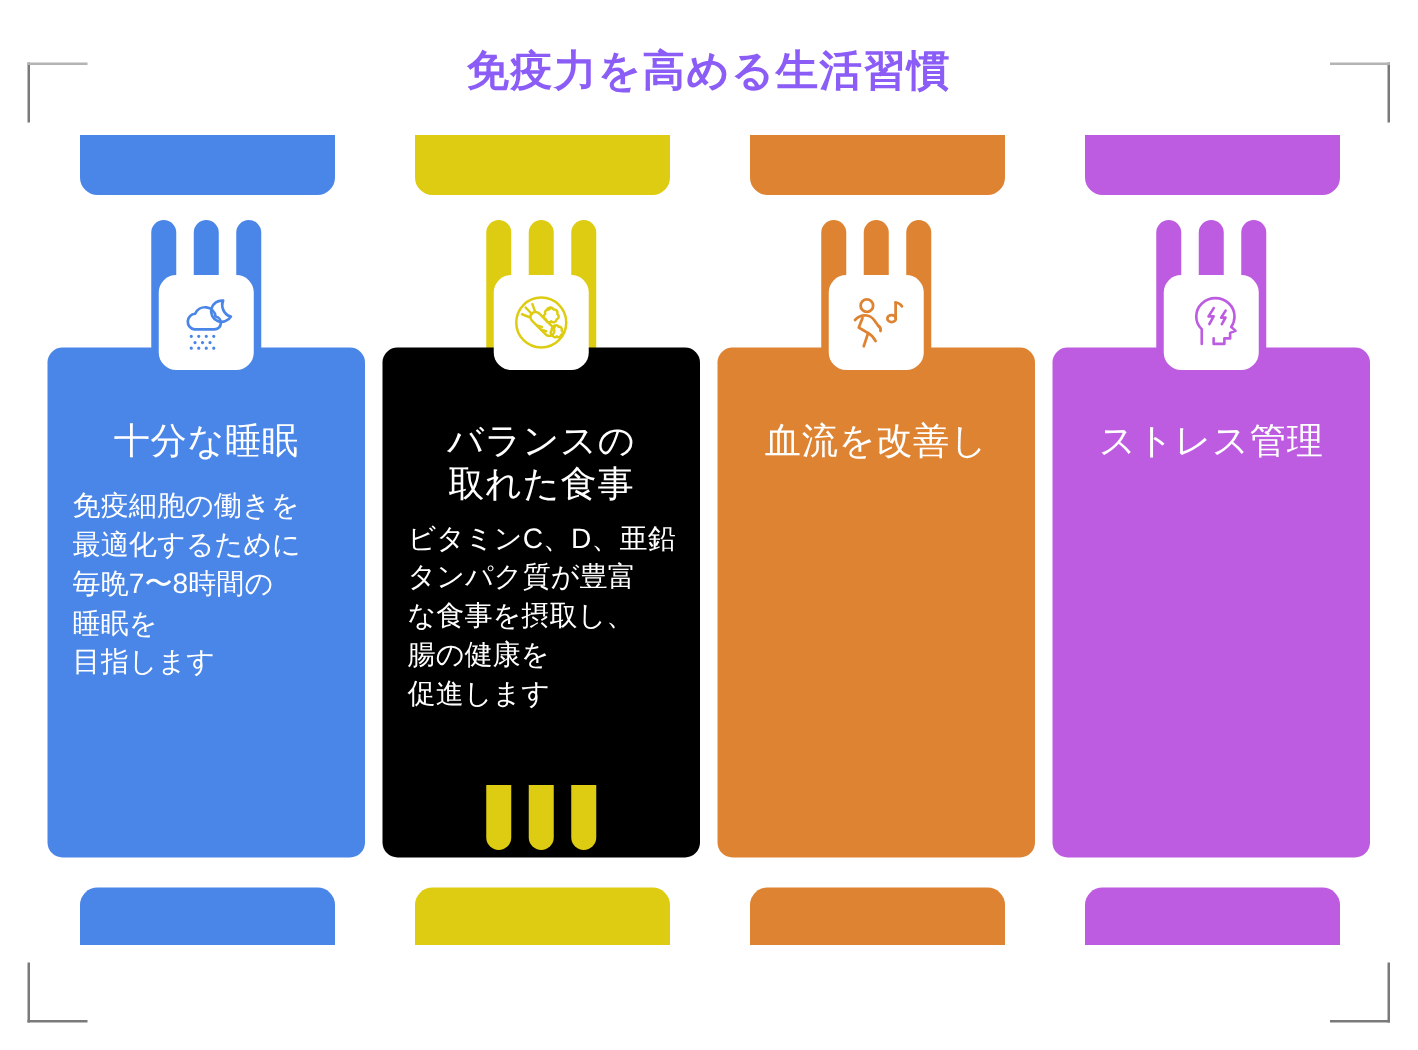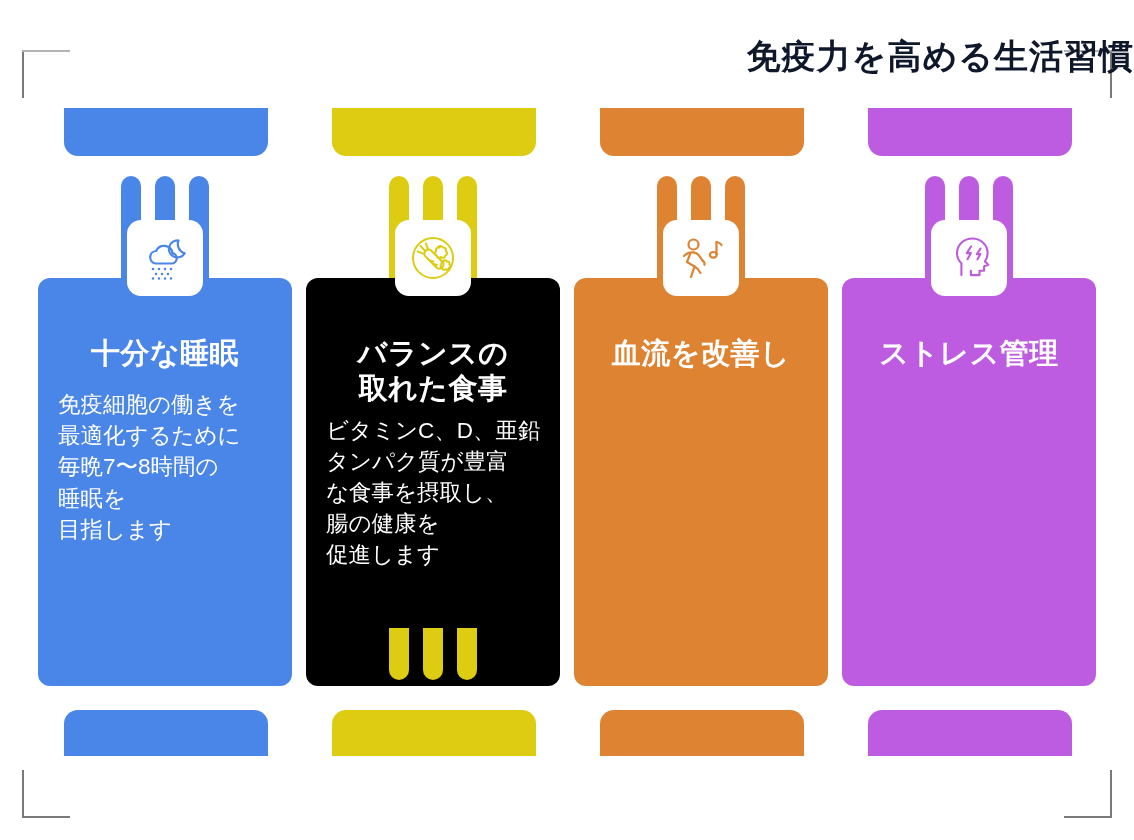--- a/index.html
+++ b/index.html
@@ -34,24 +34,24 @@
   .corner.bl i.h { left: 0; bottom: 0; background: #7a7a7a; }
   .corner.br { right: 22px; bottom: 22px; }
   .corner.br i.v { right: 0; bottom: 0; }
   .corner.br i.h { right: 0; bottom: 0; background: #7a7a7a; }
 
   
   .title {
     position: absolute;
     top: 34px;
     left: 0; right: 0;
-    text-align: right;
+    text-align: center;
     font-size: 34px;
     font-weight: bold;
-    color: #0f172a;
+    color: #8b5cf6;
     letter-spacing: 1px;
     white-space: nowrap;
   }
 
   
   .cards {
     position: absolute;
     top: 108px;
     left: 38px;
     width: 1058px;
@@ -121,21 +121,21 @@
     left: 0;
     width: 254px;
     height: 408px;
     border-radius: 12px;
     color: #ffffff;
     padding: 58px 12px 10px 12px;
     text-align: center;
   }
   .card-title {
     font-size: 29px;
-    font-weight: bold;
+    font-weight: normal;
     line-height: 1.22;
     white-space: pre-line;
     letter-spacing: 0.5px;
   }
   .card-body {
     margin-top: 18px;
     font-size: 22.5px;
     line-height: 1.38;
     white-space: pre-line;
     text-align: left;

